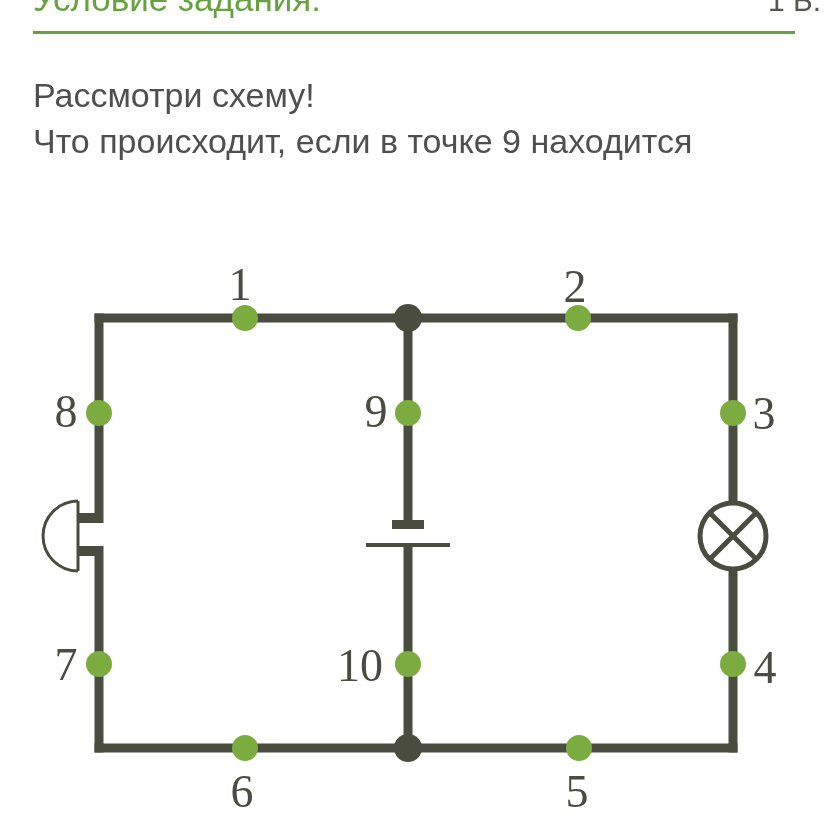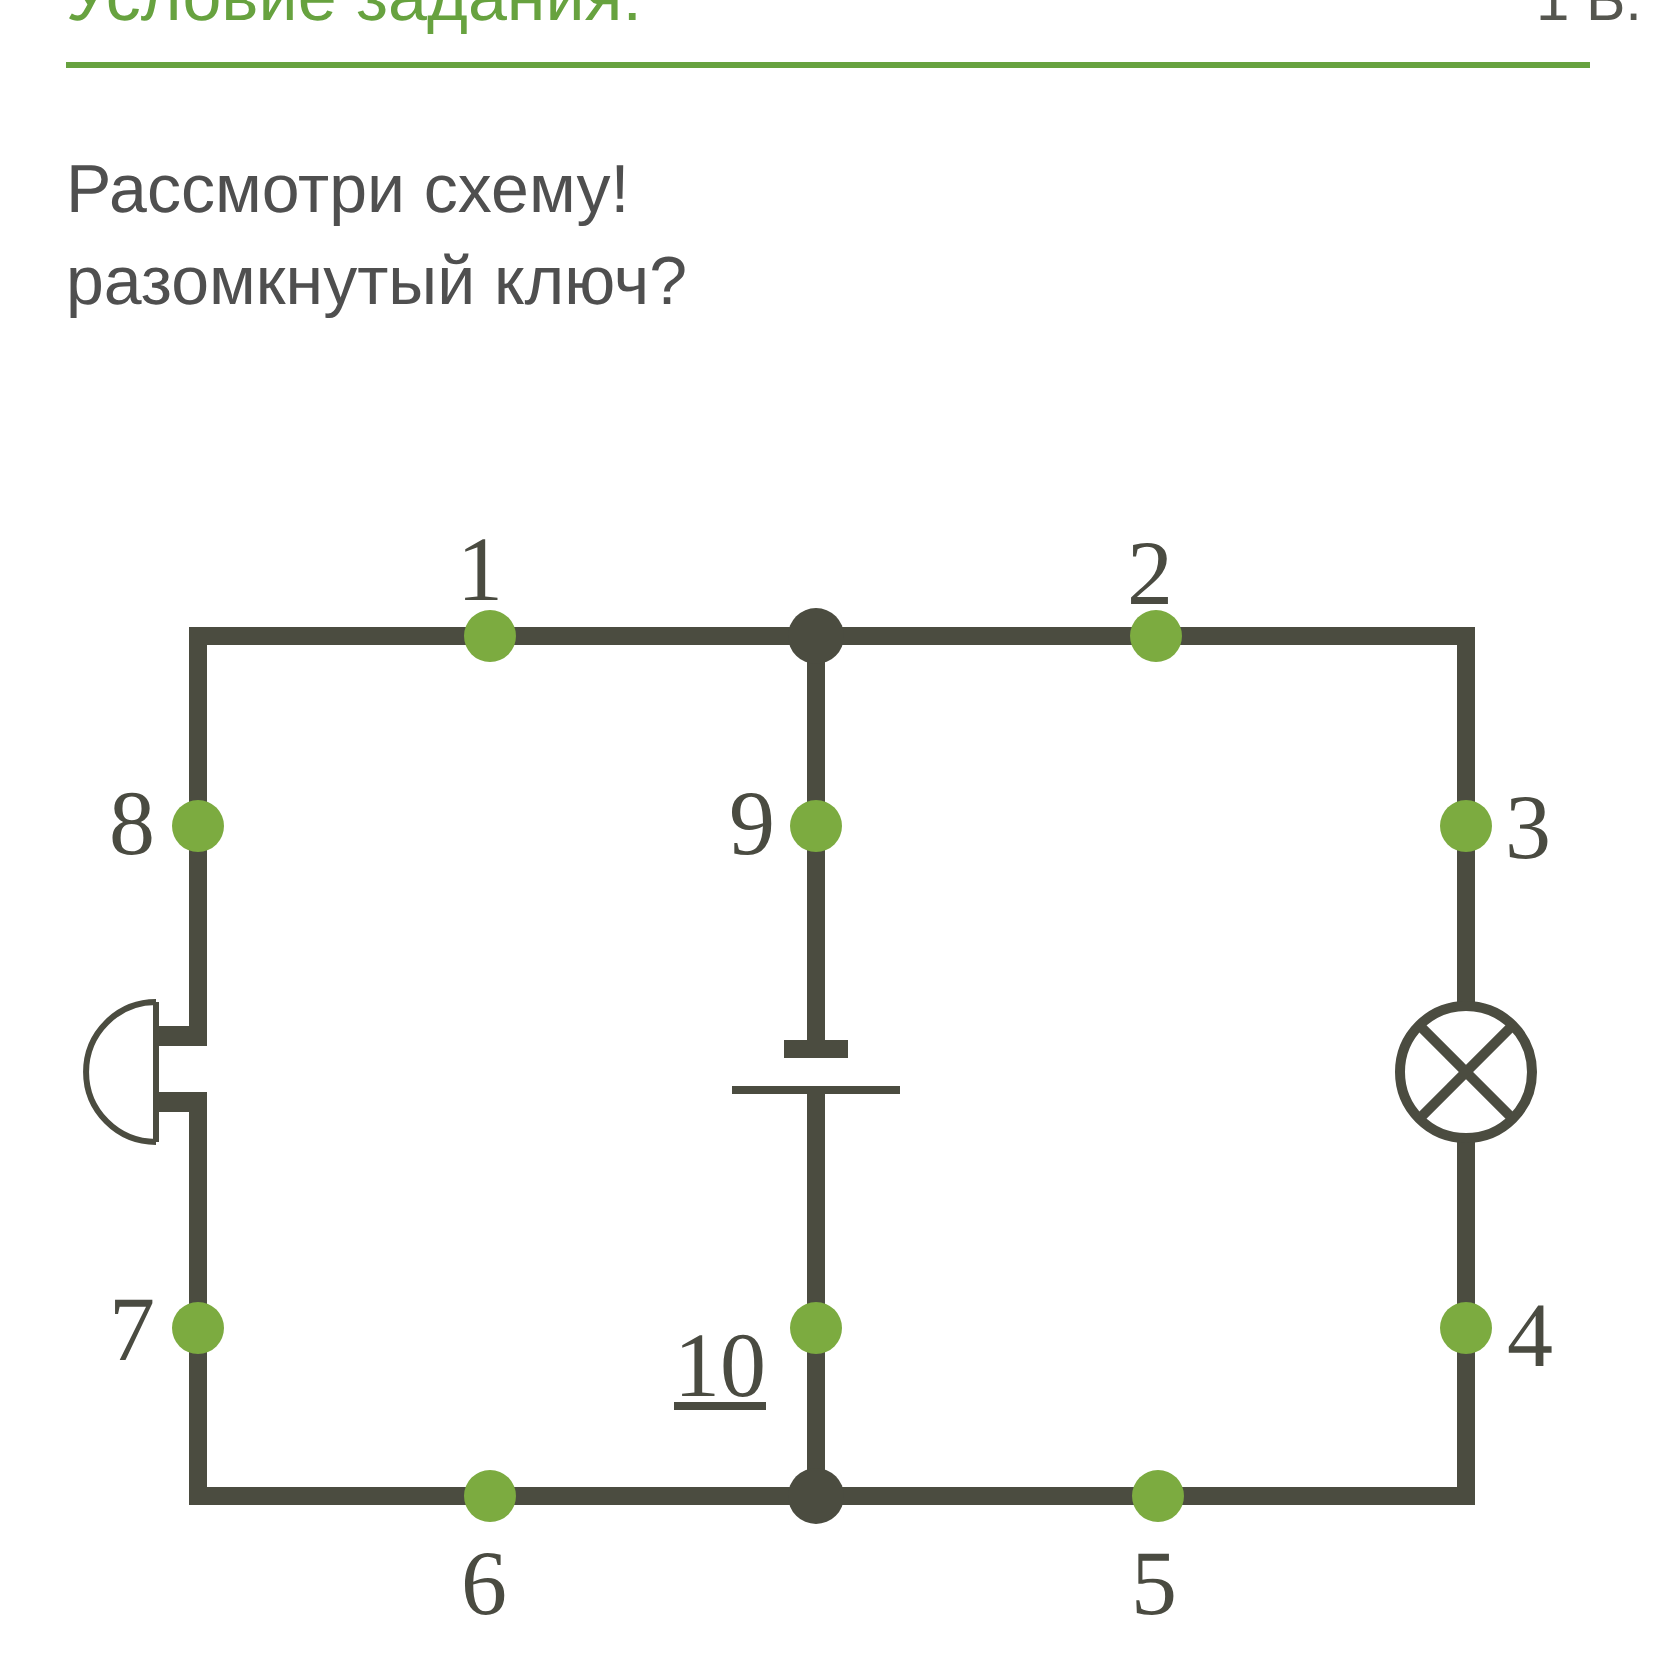--- a/index.html
+++ b/index.html
@@ -78,36 +78,36 @@
   }
   .pl1  { left: 240px; top: 285px; }
   .pl2  { left: 575px; top: 287px; }
   .pl3  { left: 764px; top: 414px; }
   .pl4  { left: 765px; top: 668px; }
   .pl5  { left: 577px; top: 792px; }
   .pl6  { left: 242px; top: 792px; }
   .pl7  { left: 66px;  top: 665px; }
   .pl8  { left: 66px;  top: 412px; }
   .pl9  { left: 376px; top: 412px; }
-  .pl10 { left: 360px; top: 683px; text-decoration: underline; }
+  .pl10 { left: 360px; top: 666px; }
 </style>
 </head>
 <body>
 
 <div class="page">
 
   <div class="header-title">Условие задания:</div>
 
   <div class="header-points">1 Б.</div>
 
   <div class="header-rule"></div>
 
   <div class="task-text">
     <div>Рассмотри схему!</div>
-    <div>разомкнутый ключ?</div>
+    <div>Что происходит, если в точке 9 находится</div>
   </div>
 
   <div class="circuit">
     <svg width="828" height="828" viewBox="0 0 828 828">
 
       <g stroke-width="9" fill="none" stroke-linecap="butt" stroke="#4b4c40">
 
         <line x1="94.5" y1="318" x2="737.5" y2="318"></line>
 
         <line x1="94.5" y1="748" x2="737.5" y2="748"></line>

